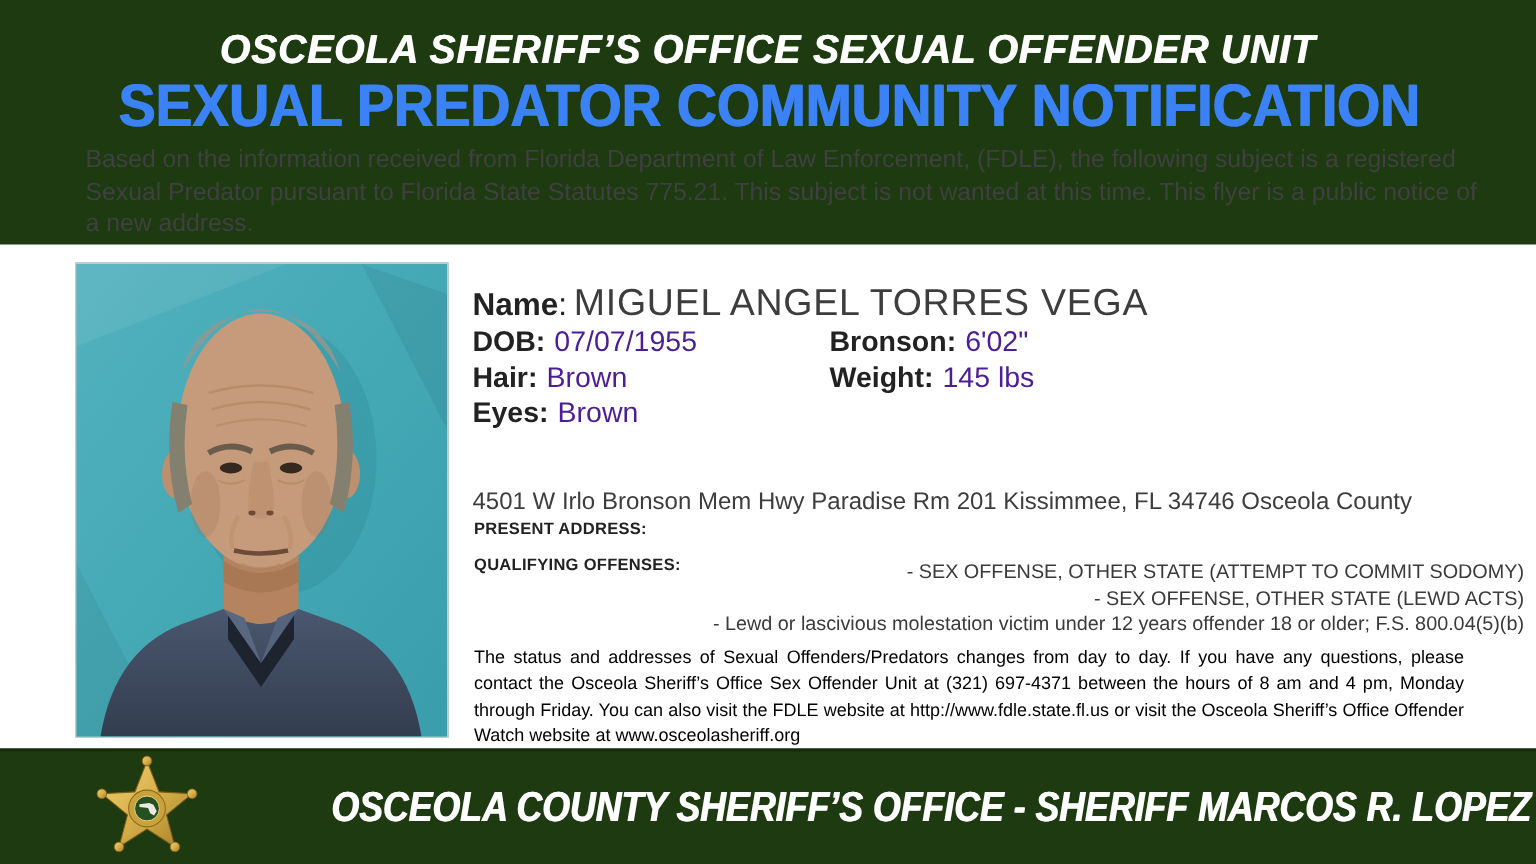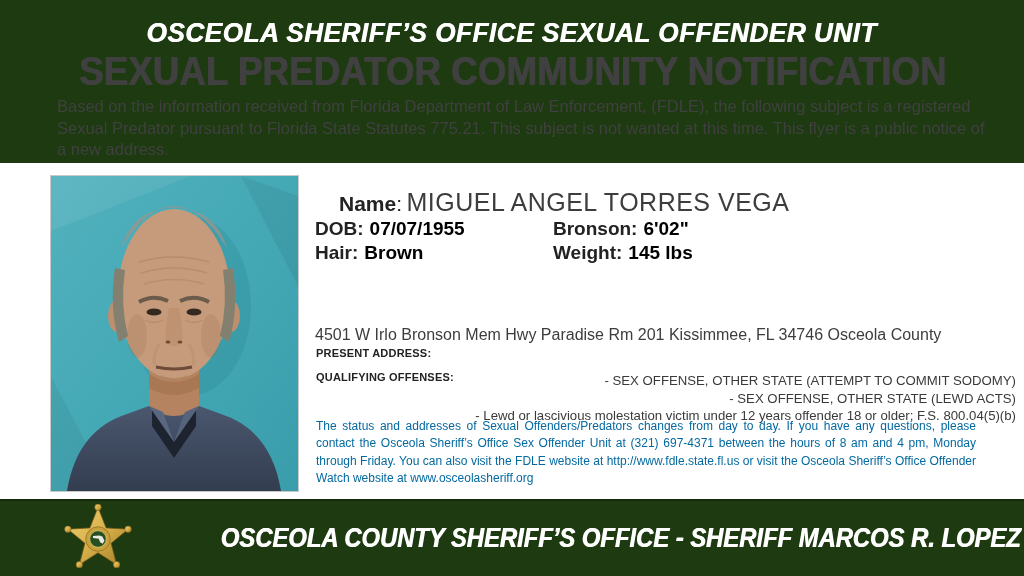--- a/index.html
+++ b/index.html
@@ -11,64 +11,64 @@
   
   .band-top{position:absolute;left:0;top:0;width:1024px;height:163px;background:#1d3a10;}
   .unit-title{
     position:absolute;left:0;top:18px;width:1024px;text-align:center;
     color:#ffffff;font-size:27px;font-weight:700;font-style:italic;
     letter-spacing:.5px;white-space:nowrap;
   }
   .unit-title .thick{display:inline-block;text-shadow:.6px 0 0 currentColor;transform:scaleX(.97);transform-origin:50% 50%;}
   .notif-title{
     position:absolute;left:0;top:49px;width:1024px;text-align:center;
-    color:#404040;font-size:40px;font-weight:700;white-space:nowrap;
+    color:#3b82f6;font-size:40px;font-weight:700;white-space:nowrap;
   }
   .notif-title .thick{display:inline-block;text-shadow:1px 0 0 currentColor;transform:scaleX(.92);transform-origin:50% 50%;}
   .intro{
     position:absolute;left:57px;top:96px;width:932px;
     color:#404040;font-size:16.5px;line-height:21.5px;font-weight:400;
   }
   
   .photo{
     position:absolute;left:50px;top:175px;width:247px;height:315px;
     border:1px solid #c9c9c9;background:#45aab6;box-sizing:content-box;
   }
   .photo svg{display:block;}
   
-  .name-line{position:absolute;left:315px;top:188px;white-space:nowrap;margin-left:24px;}
+  .name-line{position:absolute;left:315px;top:188px;white-space:nowrap;}
   .name-label{font-size:21px;font-weight:700;color:#222222;}
   .name-sep{font-size:21px;font-weight:400;color:#222222;}
   .name-value{font-size:25px;font-weight:400;color:#3d3d3d;letter-spacing:.5px;}
   .details{
     position:absolute;left:315px;top:218px;width:500px;
     display:grid;grid-template-columns:238px auto;grid-auto-rows:23.5px;
   }
   .dcell{white-space:nowrap;font-size:19px;}
   .dlabel{font-weight:700;color:#222222;margin-right:6px;}
-  .dvalue{font-weight:700;color:#000000;}
+  .dvalue{font-weight:400;color:#4c1d95;}
   
   .sec-heading{
     position:absolute;left:316px;
     font-size:11px;font-weight:700;color:#222222;letter-spacing:.2px;white-space:nowrap;
   }
   .address-heading{top:310px;margin-top:37px;}
   .address-value{
     position:absolute;left:315px;top:326px;width:680px;
     font-size:16px;color:#3d3d3d;white-space:nowrap;
   }
   .offenses-heading{top:371px;}
   .offenses-list{
     position:absolute;left:336px;top:372px;width:680px;
     font-size:13.2px;color:#3a3a3a;line-height:17.5px;text-align:right;
   }
   .offense-item{white-space:nowrap;}
   .status-note{
-    position:absolute;left:316px;top:418px;width:660px;
-    font-size:12px;line-height:17.4px;color:#0369a1;text-align:justify;
+    position:absolute;left:316px;top:430px;width:660px;
+    font-size:12px;line-height:17.4px;color:#000000;text-align:justify;
   }
   
   .band-bottom{
     position:absolute;left:0;top:499px;width:1024px;height:77px;
     background:#1d3a10;border-top:2px solid #152b0a;box-sizing:border-box;
   }
   .badge{position:absolute;left:62px;top:503px;width:72px;height:72px;}
   .footer-text{
     position:absolute;left:150px;top:499px;width:860px;height:77px;
     display:flex;align-items:center;justify-content:flex-start;
@@ -169,20 +169,23 @@
       <span class="dlabel">DOB:</span><span class="dvalue">07/07/1955</span>
     </div>
     <div class="dcell">
       <span class="dlabel">Bronson:</span><span class="dvalue">6'02"</span>
     </div>
     <div class="dcell">
       <span class="dlabel">Hair:</span><span class="dvalue">Brown</span>
     </div>
     <div class="dcell">
       <span class="dlabel">Weight:</span><span class="dvalue">145 lbs</span>
+    </div>
+    <div class="dcell">
+      <span class="dlabel">Eyes:</span><span class="dvalue">Brown</span>
     </div>
   </div>
 
   <div class="sec-heading address-heading">PRESENT ADDRESS:</div>
   <div class="address-value">4501 W Irlo Bronson Mem Hwy Paradise Rm 201 Kissimmee, FL 34746 Osceola County</div>
 
   <div class="sec-heading offenses-heading">QUALIFYING OFFENSES:</div>
   <div class="offenses-list">
     <div class="offense-item">- SEX OFFENSE, OTHER STATE (ATTEMPT TO COMMIT SODOMY)</div>
     <div class="offense-item">- SEX OFFENSE, OTHER STATE (LEWD ACTS)</div>

